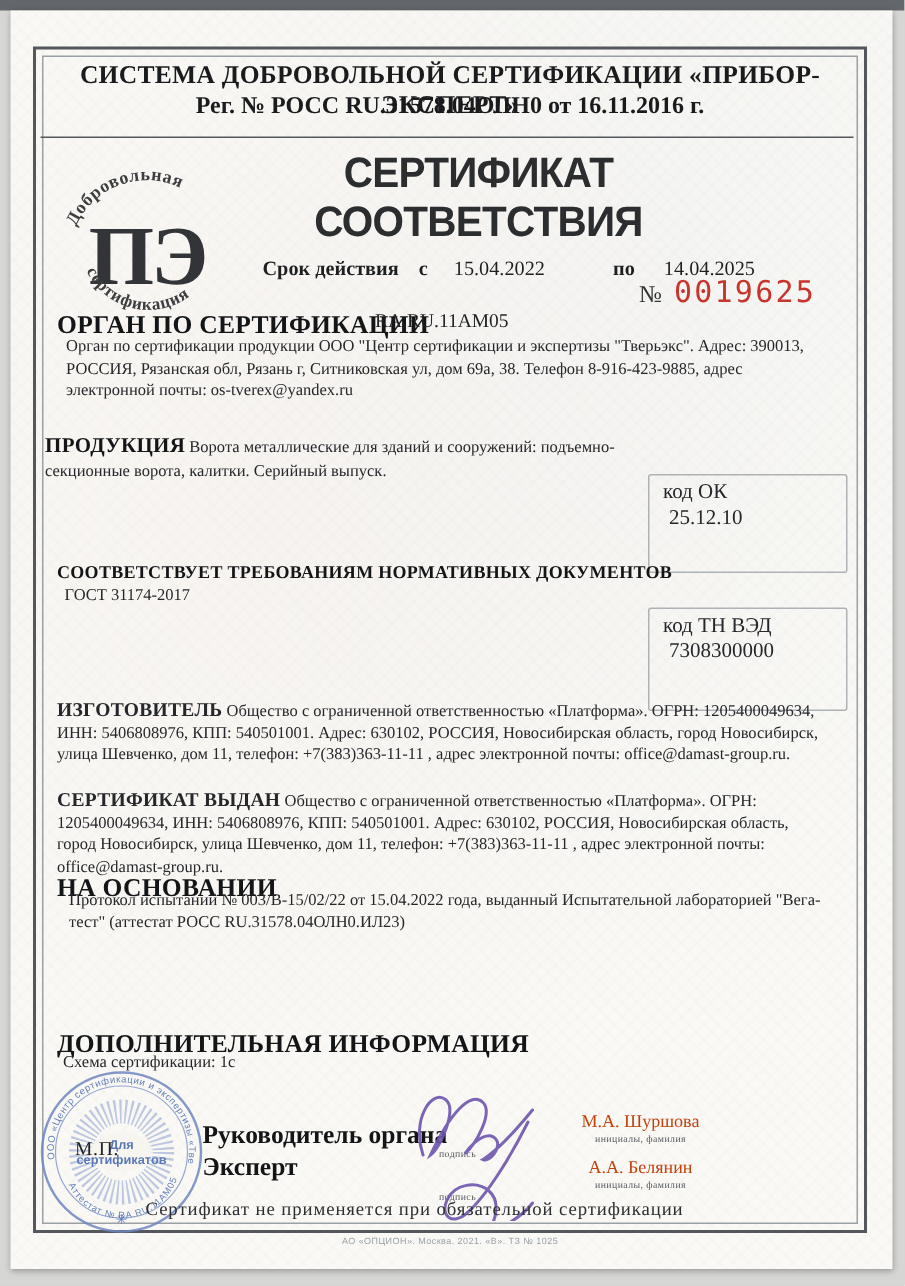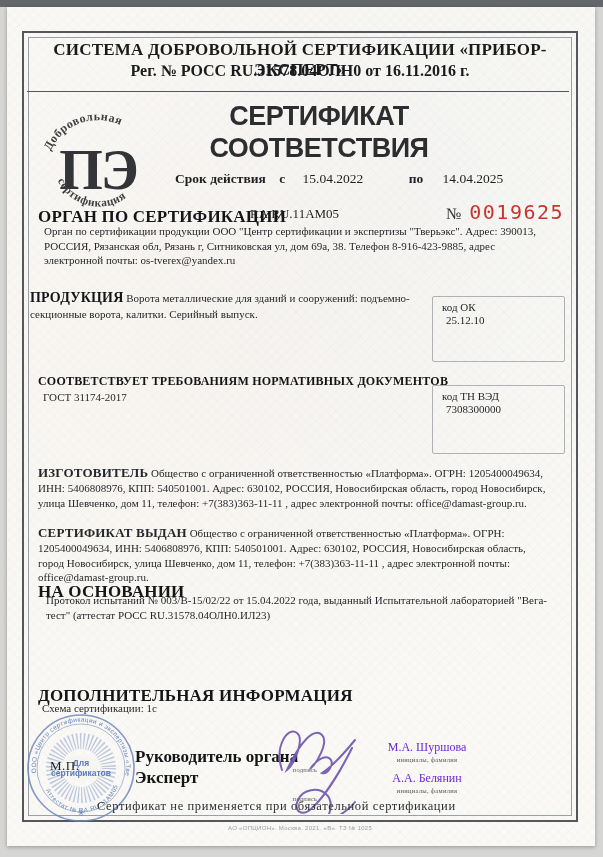--- a/index.html
+++ b/index.html
@@ -24,51 +24,51 @@
   .title{left:135px;top:101px;width:368px;text-align:center;font-family:"Liberation Sans",sans-serif;
          font-weight:bold;font-size:27px;color:#2c2d2f;letter-spacing:-.5px;transform:scaleY(1.05);}
   .num-row{left:175px;top:144px;font-size:14px;color:#1e1f21;}
   .num-label{font-weight:bold;margin-right:22px;}
   .valid-row{left:175px;top:171px;font-size:13.5px;color:#1e1f21;}
   .valid-label{font-weight:bold;}
   .vsp1{margin-left:10px;font-weight:bold;}
   .vdate1{margin-left:14px;}
   .vpo{margin-left:42px;font-weight:bold;}
   .vdate2{margin-left:16px;}
-  .serial-row{left:446px;top:182px;font-size:16px;color:#333;margin-top:18px;}
+  .serial-row{left:426px;top:182px;font-size:16px;color:#333;}
   .serial-num{font-family:"DejaVu Sans Mono","Liberation Mono",monospace;font-size:20px;
               color:#c8352c;letter-spacing:1.5px;margin-left:4px;}
   .sec-label{font-weight:bold;font-size:17px;color:#141517;letter-spacing:.2px;}
   .sec-body{font-size:11px;line-height:1.32;color:#26272a;}
   .organ-label{left:38px;top:207px;}
   .organ-code{left:250px;top:206px;font-size:13px;color:#1e1f21;}
   .organ-text{left:44px;top:224px;width:502px;}
   .product-row{left:30px;top:289px;width:380px;}
   .product-label{font-size:14px;}
   .product-text{display:inline;}
-  .codebox{border:1px solid #aeb2b5;border-radius:2px;font-size:11px;color:#26272a;padding:4px 0 0 9px;}
+  .codebox{border:1px solid #aeb2b5;border-radius:2px;font-size:14px;color:#26272a;padding:4px 0 0 9px;margin-top:20px;}
   .codebox .cb-val{display:block;padding-left:4px;margin-top:1px;}
   .box-ok{left:432px;top:296px;width:122px;height:60px;}
   .box-tnved{left:432px;top:385px;width:122px;height:63px;}
   .conforms-label{left:38px;top:374px;font-size:12px;}
   .conforms-text{left:43px;top:390px;width:380px;}
   .mfr-text{left:38px;top:464px;width:512px;}
   .issued-text{left:38px;top:524px;width:512px;}
   .inline-label{font-weight:bold;font-size:13px;letter-spacing:.2px;}
   .basis-label{left:38px;top:582px;}
   .basis-text{left:46px;top:593px;width:505px;}
   .addl-label{left:38px;top:686px;}
   .addl-text{left:42px;top:701px;width:400px;}
   .stamp{left:25px;top:712px;}
   .mp-mark{left:50px;top:758px;font-size:13px;color:#222;letter-spacing:.5px;}
   .sig-label{font-weight:bold;font-size:17px;color:#141517;}
   .head-label{left:135px;top:747px;}
   .expert-label{left:135px;top:768px;}
   .sigfield{position:absolute;text-align:center;}
-  .sigfield .val{font-size:12px;color:#6d28d9;min-height:15px;display:block;}
+  .sigfield .val{font-size:12px;color:#c2410c;min-height:15px;display:block;}
   .sigfield .rule{border-bottom:1px solid #6b6e72;height:1px;}
   .sigfield .cap{font-size:6.5px;color:#55585c;display:block;margin-top:1px;letter-spacing:.3px;}
   .head-sig{left:252px;top:750px;width:106px;}
   .head-name{left:362px;top:740px;width:130px;}
   .expert-sig{left:252px;top:779px;width:106px;}
   .expert-name{left:362px;top:771px;width:130px;}
   .ink{left:248px;top:714px;pointer-events:none;}
   .bottom-note{left:97px;top:799px;width:440px;font-size:12.5px;color:#2e2f32;letter-spacing:.6px;}
   .print-info{left:228px;top:825px;font-size:6px;color:#9aa0a6;font-family:"Liberation Sans",sans-serif;
               letter-spacing:.3px;}

